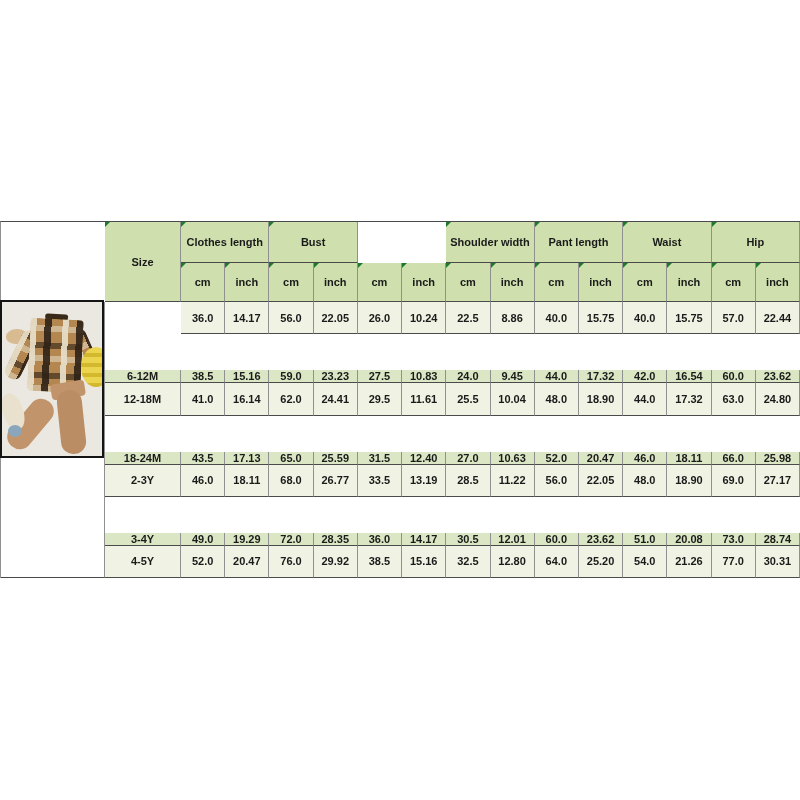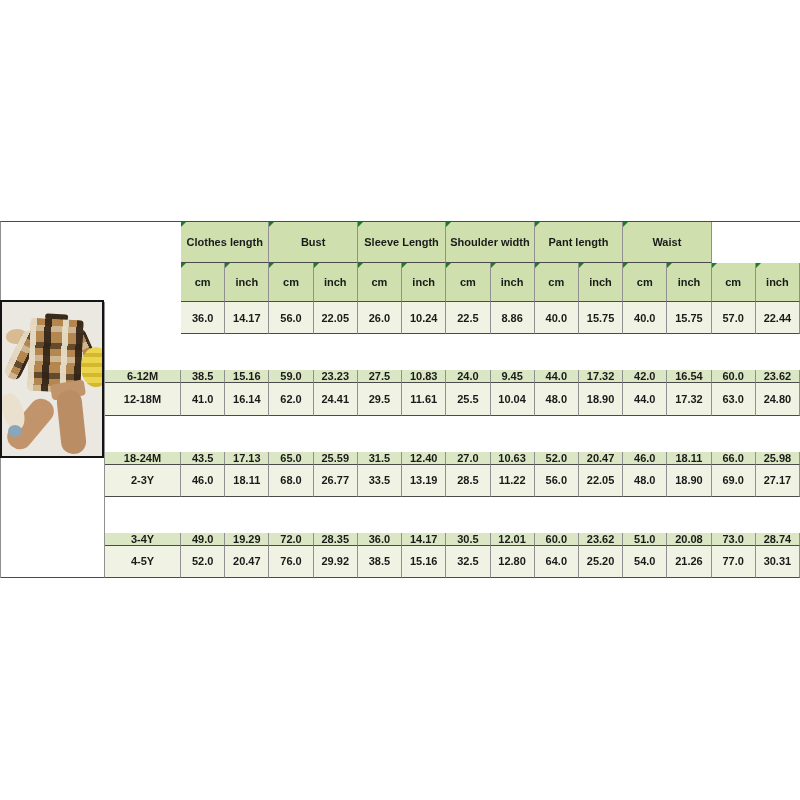--- a/index.html
+++ b/index.html
@@ -70,26 +70,27 @@
   .teddy-bear{left:4px;top:27px;width:22px;height:15px;border-radius:50% 50% 45% 45%;background:#d9bb92;}
   .bunny-body{left:1px;top:91px;width:20px;height:37px;border-radius:45%;background:#e9e0cd;transform:rotate(-18deg);}
   .bunny-foot{left:6px;top:123px;width:14px;height:12px;border-radius:50%;background:#8aa6bb;}
 </style>
 </head>
 <body style="--header-bg: #cfe0ae; --row-light: #f0f2e3; --row-green: #dbe7c4; --vline: #909090; --hline: #4a4a4a; --flag: #1e7a2e; --text: #1a1a1a; --photo-bg: #eae8e1;">
 
 <div class="canvas">
 
   <div class="size-table">
+      <div class="cell th flag" style="grid-area: 1 / 2 / 3 / 3;">Size</div>
       <div class="cell th flag" style="grid-area: 1 / 3 / 2 / 5;">Clothes length</div>
       <div class="cell th flag" style="grid-area: 1 / 5 / 2 / 7;">Bust</div>
-      <div class="cell th flag" style="grid-area: 1 / 7 / 2 / 9;">Sleeve Length</div>
       <div class="cell th flag" style="grid-area: 1 / 9 / 2 / 11;">Shoulder width</div>
       <div class="cell th flag" style="grid-area: 1 / 11 / 2 / 13;">Pant length</div>
       <div class="cell th flag" style="grid-area: 1 / 13 / 2 / 15;">Waist</div>
+      <div class="cell th flag" style="grid-area: 1 / 15 / 2 / 17;">Hip</div>
       <div class="cell th flag" style="grid-area: 2 / 3 / 3 / 4;">cm</div>
       <div class="cell th flag" style="grid-area: 2 / 4 / 3 / 5;">inch</div>
       <div class="cell th flag" style="grid-area: 2 / 5 / 3 / 6;">cm</div>
       <div class="cell th flag" style="grid-area: 2 / 6 / 3 / 7;">inch</div>
       <div class="cell th flag" style="grid-area: 2 / 7 / 3 / 8;">cm</div>
       <div class="cell th flag" style="grid-area: 2 / 8 / 3 / 9;">inch</div>
       <div class="cell th flag" style="grid-area: 2 / 9 / 3 / 10;">cm</div>
       <div class="cell th flag" style="grid-area: 2 / 10 / 3 / 11;">inch</div>
       <div class="cell th flag" style="grid-area: 2 / 11 / 3 / 12;">cm</div>
       <div class="cell th flag" style="grid-area: 2 / 12 / 3 / 13;">inch</div>

